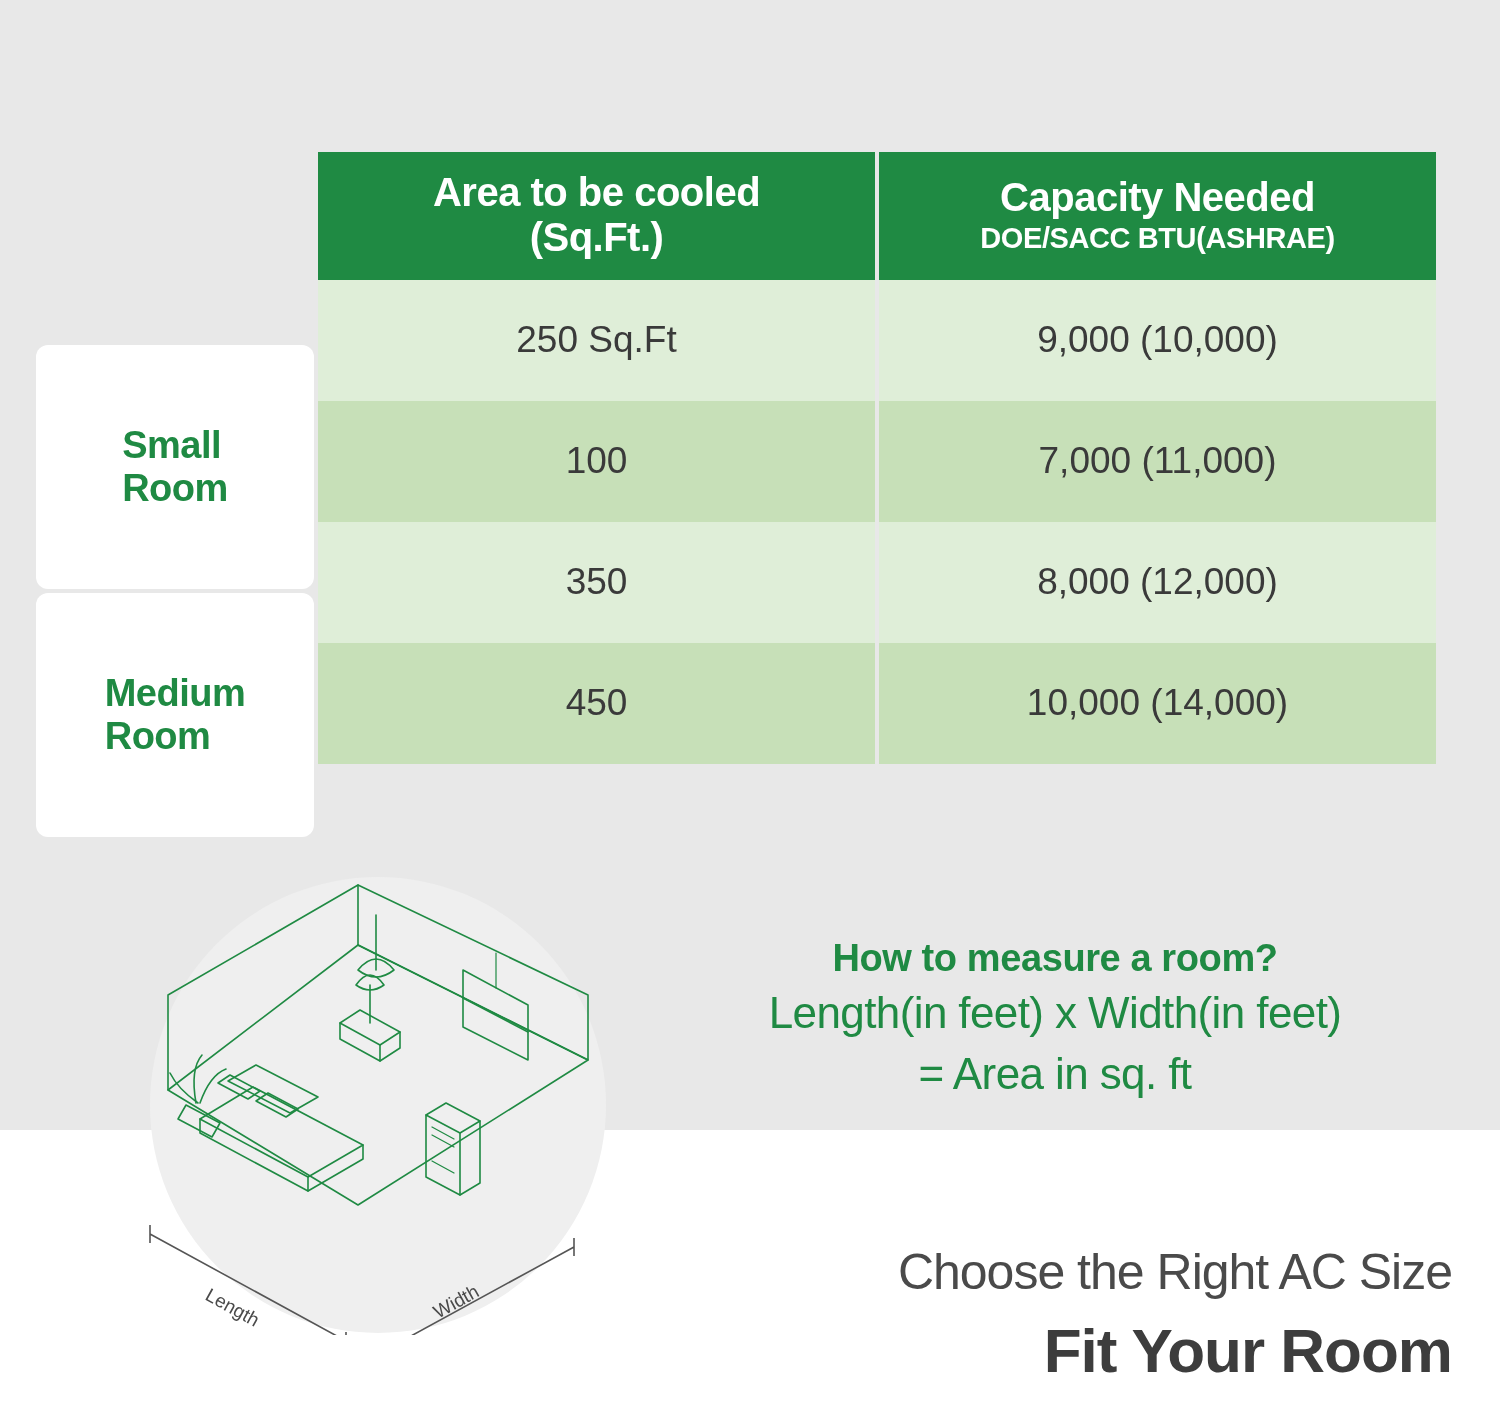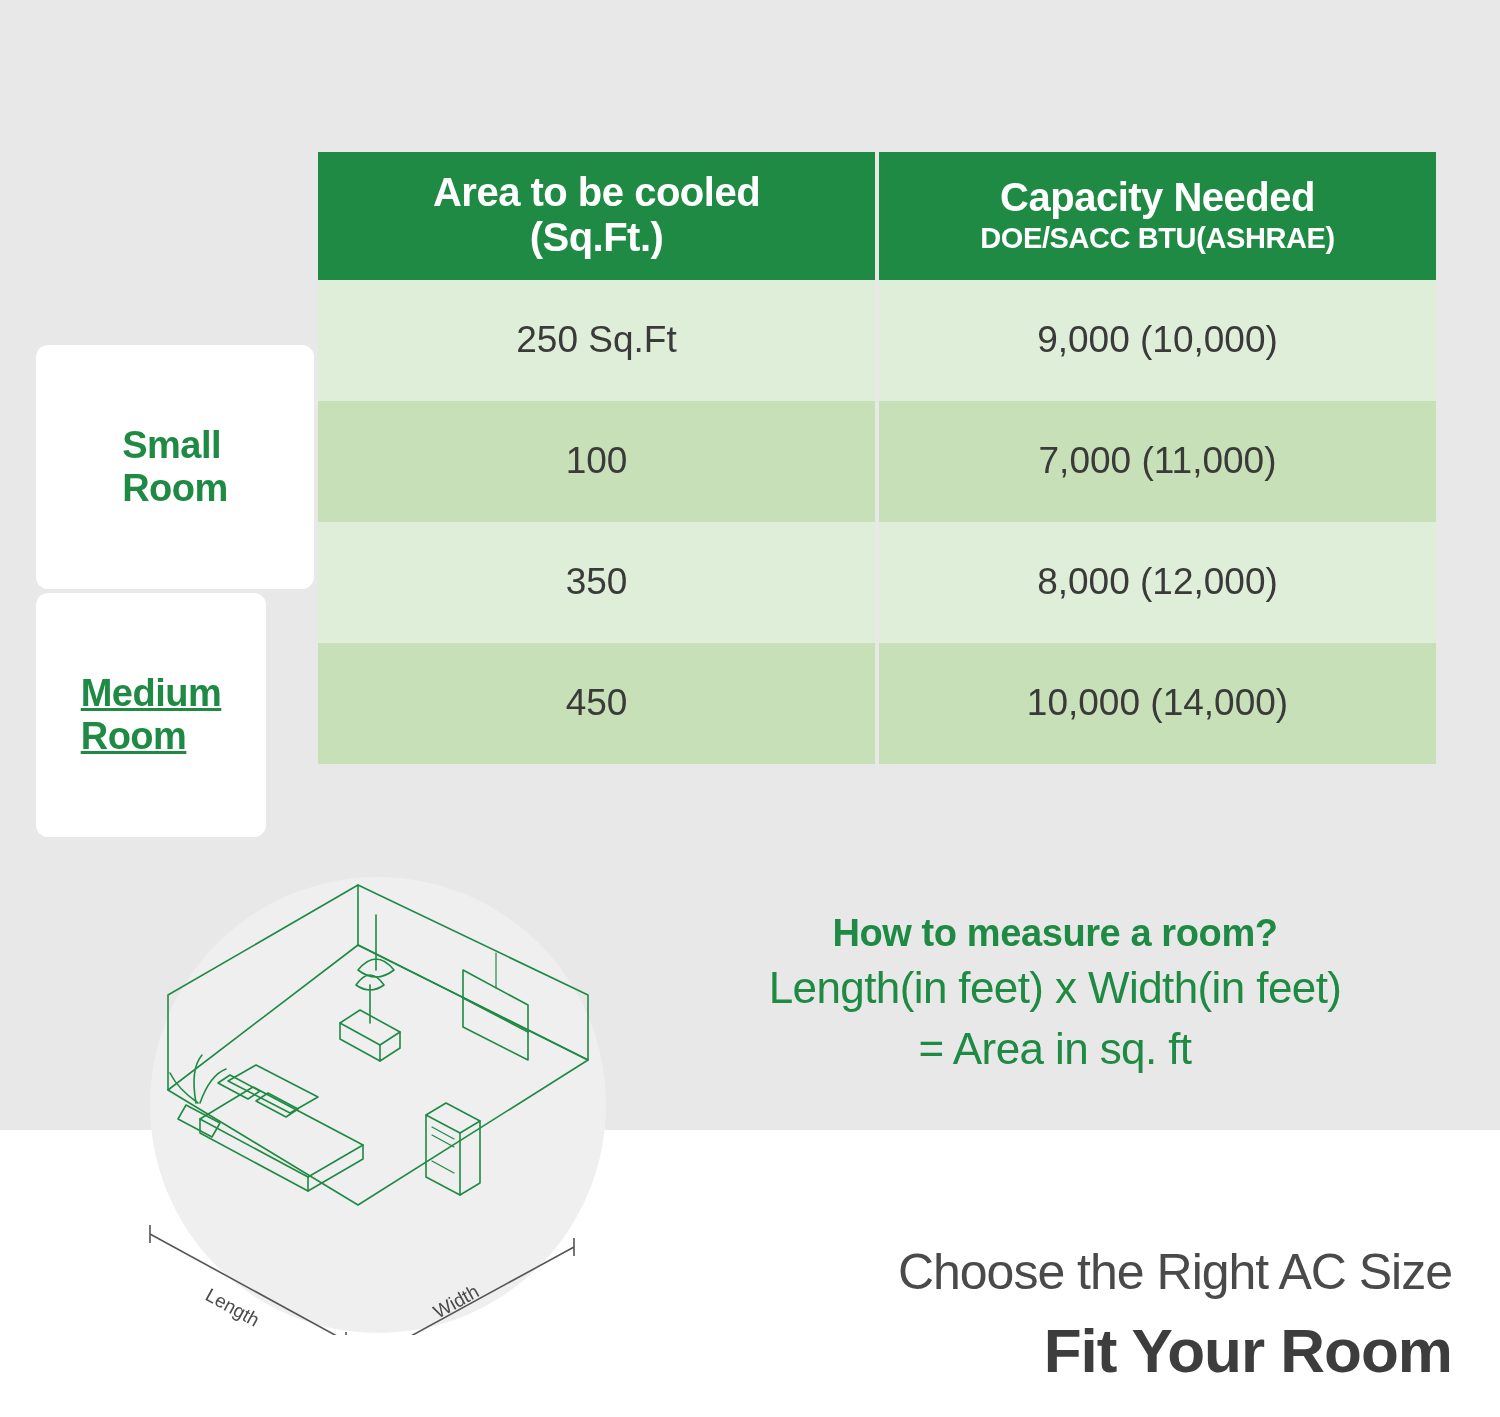--- a/index.html
+++ b/index.html
@@ -87,38 +87,38 @@
   }
   #label-small {
     left: 36px;
     top: 345px;
     width: 278px;
     height: 244px;
   }
   #label-medium {
     left: 36px;
     top: 593px;
-    width: 230px;
+    width: 278px;
     height: 244px;
-    text-decoration: underline;
   }
 
   
   .measure-text {
     position: absolute;
     left: 660px;
     top: 912px;
     width: 790px;
     text-align: center;
     color: #1f8a43;
   }
   .measure-title {
     font-size: 38px;
     font-weight: bold;
     letter-spacing: -0.4px;
+    margin-top: 25px;
   }
   .measure-line {
     font-size: 44px;
     line-height: 1.3;
     margin-top: 4px;
     letter-spacing: -0.6px;
   }
 
   .circle-illus {
     position: absolute;

